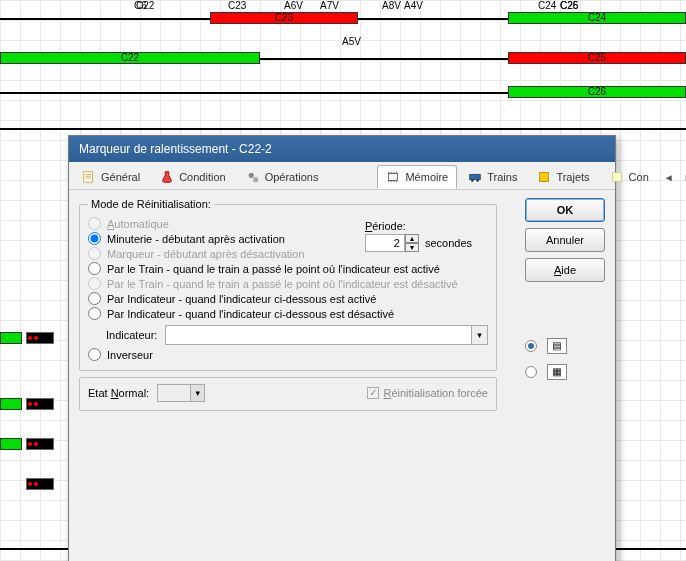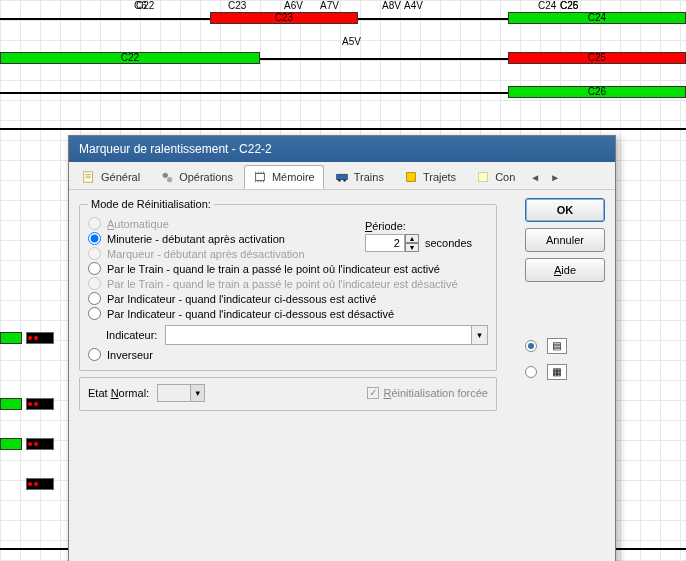--- a/index.html
+++ b/index.html
@@ -75,20 +75,21 @@
     font-size: 11px;
     color: #333;
     cursor: pointer;
     border: 1px solid transparent;
   }
   .tab.active {
     background: #fff;
     border: 1px solid #b0b0b0;
     border-bottom: 1px solid #fff;
     border-radius: 3px 3px 0 0;
+    margin-left: 48px;
   }
   .tab .ic { width:14px; height:14px; }
   .tab-nav { padding:2px 4px; font-size:10px; color:#555; cursor:pointer; }
 
   .body {
     display:flex; flex:1; padding: 8px 10px;
     gap: 28px;
   }
   .left-col { flex:1; display:flex; flex-direction:column; gap:6px; }
   .right-col { width:80px; display:flex; flex-direction:column; gap:6px; align-items:stretch; }
@@ -186,20 +187,26 @@
     <span>Marqueur de ralentissement - C22-2</span>
   </div>
 
   <div class="tabs">
     <div class="tab">
       <svg class="ic" viewBox="0 0 16 16">
           <rect x="2" y="2" width="10" height="12" fill="#fff" stroke="#c9a23a"></rect>
           <path d="M4 5h6M4 7h6M4 9h6" stroke="#c9a23a"></path>
         </svg>
       <span>Général</span>
+    </div>
+    <div class="tab">
+      <svg class="ic" viewBox="0 0 16 16">
+          <path d="M6 2h4v4l3 6a2 2 0 0 1-2 2H5a2 2 0 0 1-2-2l3-6z" fill="#e44" stroke="#900"></path>
+        </svg>
+      <span>Condition</span>
     </div>
     <div class="tab">
       <svg class="ic" viewBox="0 0 16 16">
           <circle cx="6" cy="6" r="3" fill="#888"></circle>
           <circle cx="11" cy="11" r="3" fill="#aaa"></circle>
         </svg>
       <span>Opérations</span>
     </div>
     <div class="tab active">
       <svg class="ic" viewBox="0 0 16 16">

